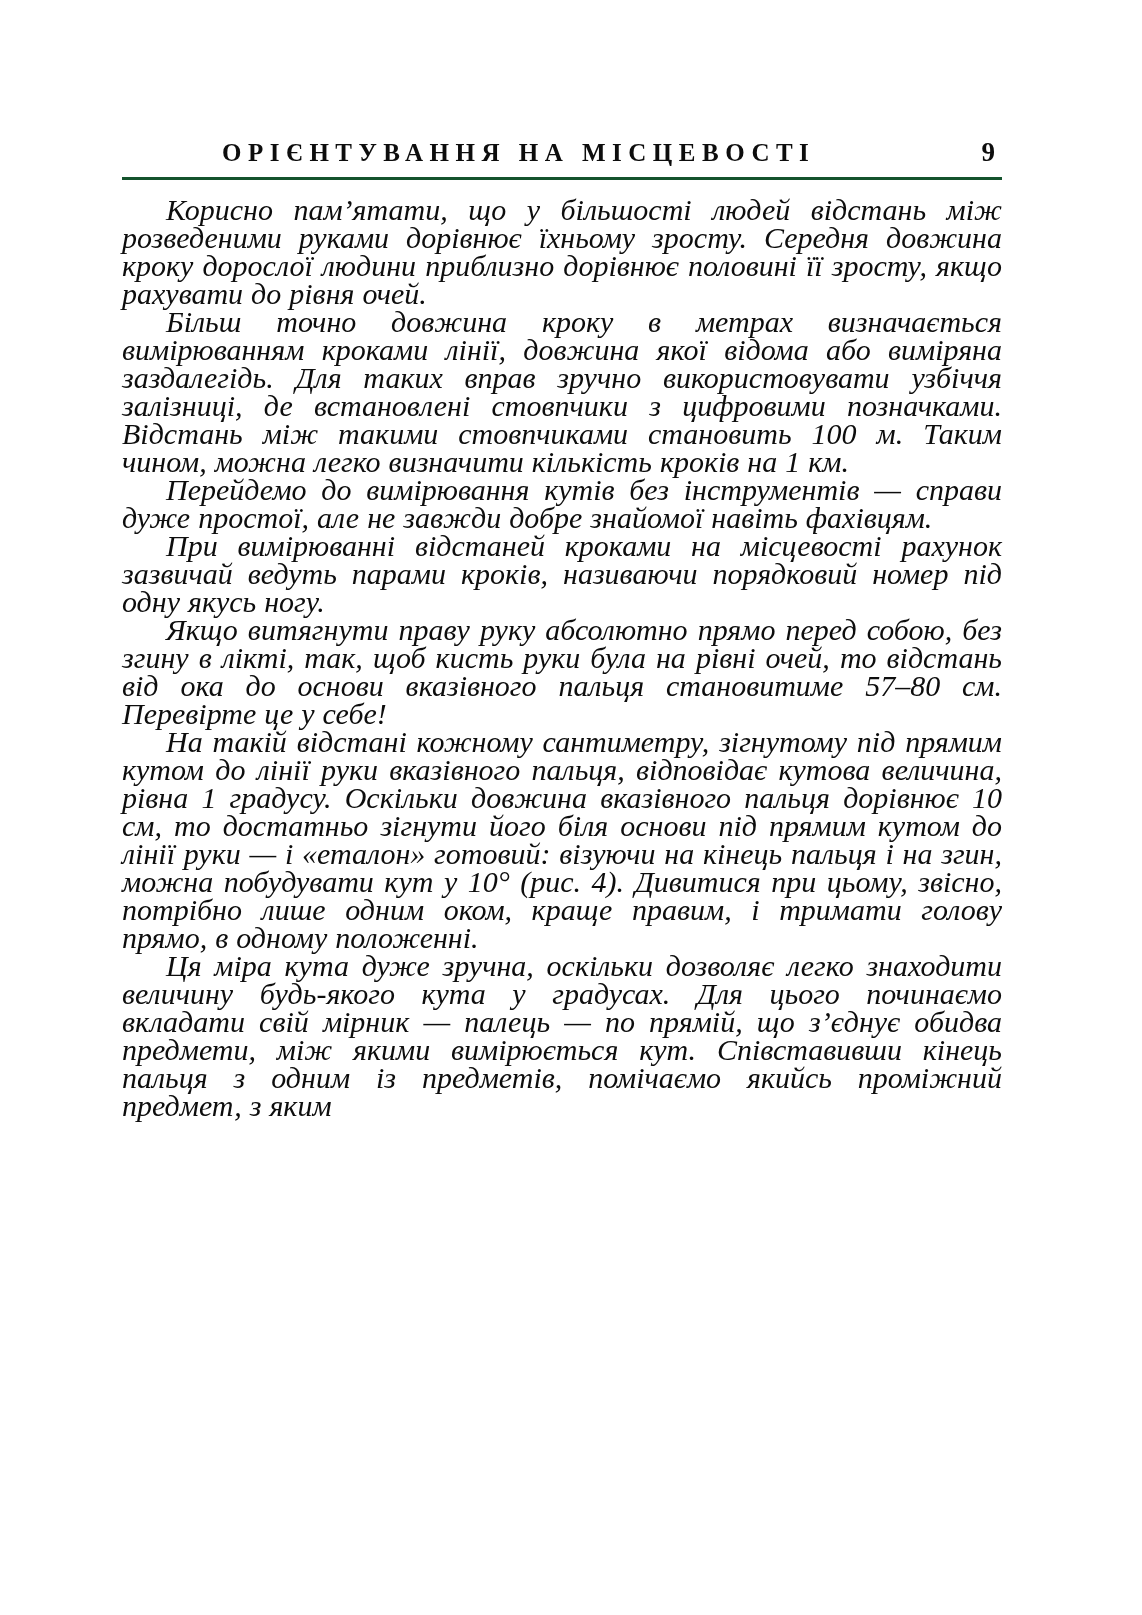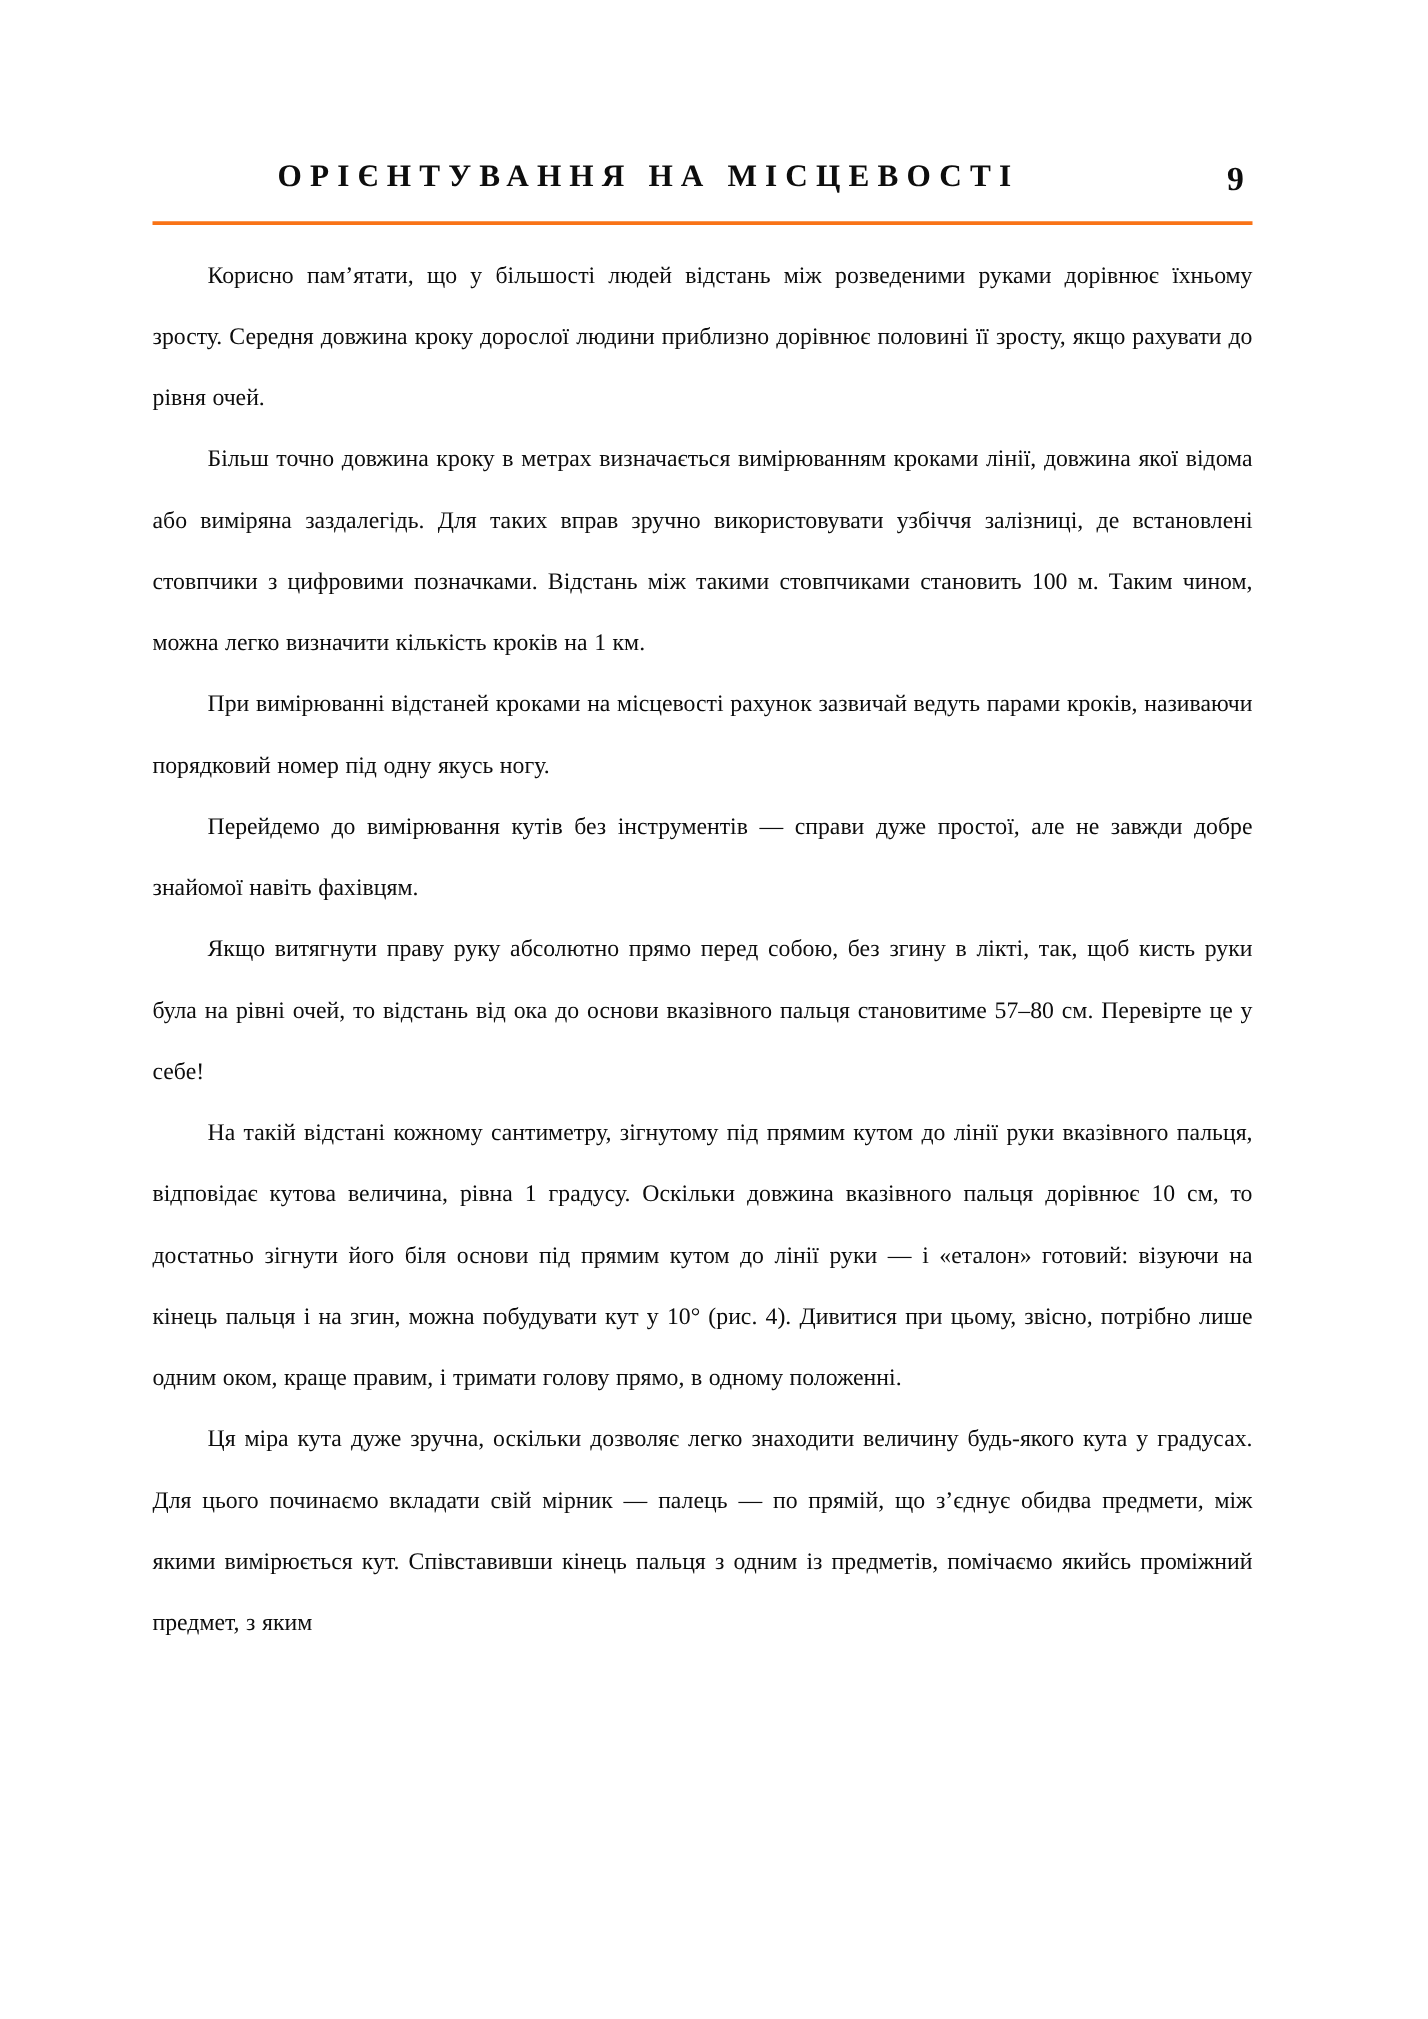--- a/index.html
+++ b/index.html
@@ -24,23 +24,23 @@
     box-sizing: border-box;
     padding: 0;
   }
   .header {
     position: absolute;
     left: 122px;
     top: 128px;
     width: 880px;
     height: 52px;
     box-sizing: border-box;
-    border-bottom: 3px solid #f97316;
+    border-bottom: 3px solid #14532d;
     display: flex;
-    align-items: flex-start;
+    align-items: center;
     justify-content: space-between;
   }
   .running-title {
     font-family: "Liberation Serif", "DejaVu Serif", serif;
     font-weight: bold;
     font-size: 25px;
     letter-spacing: 6.5px;
     white-space: nowrap;
     margin-left: 100px;
   }
@@ -51,44 +51,45 @@
     margin-right: 7px;
   }
   .body-text {
     position: absolute;
     left: 122px;
     top: 196px;
     width: 880px;
   }
   .body-text p {
     margin: 0;
-    font-size: 19px;
-    line-height: 49px;
+    font-size: 30px;
+    line-height: 28px;
     text-align: justify;
     text-indent: 44px;
     hyphens: manual;
     word-spacing: 0.5px;
+    font-style: italic;
   }
   .body-text p:last-child {
     text-align: justify;
   }
 </style>
 </head>
 <body>
 
 <div class="page">
 
   <div class="header">
     <div class="running-title">ОРІЄНТУВАННЯ НА МІСЦЕВОСТІ</div>
     <div class="page-number">9</div>
   </div>
 
   <div class="body-text">
     <p>Корисно пам’ятати, що у більшості людей відстань між розведеними руками дорівнює їхньому зросту. Середня довжина кроку дорослої людини приблизно дорівнює половині її зросту, якщо рахувати до рівня очей.</p>
     <p>Більш точно довжина кроку в метрах визначається вимірюванням кроками лінії, довжина якої відома або виміряна заздалегідь. Для таких вправ зручно використовувати узбіччя залізниці, де встановлені стовпчики з цифровими позначками. Відстань між такими стовпчиками становить 100 м. Таким чином, можна легко визначити кількість кроків на 1 км.</p>
+    <p>Перейдемо до вимірювання кутів без інструментів — справи дуже простої, але не завжди добре знайомої навіть фахівцям.</p>
     <p>При вимірюванні відстаней кроками на місцевості рахунок зазвичай ведуть парами кроків, називаючи порядковий номер під одну якусь ногу.</p>
-    <p>Перейдемо до вимірювання кутів без інструментів — справи дуже простої, але не завжди добре знайомої навіть фахівцям.</p>
     <p>Якщо витягнути праву руку абсолютно прямо перед собою, без згину в лікті, так, щоб кисть руки була на рівні очей, то відстань від ока до основи вказівного пальця становитиме 57–80 см. Перевірте це у себе!</p>
     <p>На такій відстані кожному сантиметру, зігнутому під прямим кутом до лінії руки вказівного пальця, відповідає кутова величина, рівна 1 градусу. Оскільки довжина вказівного пальця дорівнює 10 см, то достатньо зігнути його біля основи під прямим кутом до лінії руки — і «еталон» готовий: візуючи на кінець пальця і на згин, можна побудувати кут у 10° (рис. 4). Дивитися при цьому, звісно, потрібно лише одним оком, краще правим, і тримати голову прямо, в одному положенні.</p>
     <p>Ця міра кута дуже зручна, оскільки дозволяє легко знаходити величину будь-якого кута у градусах. Для цього починаємо вкладати свій мірник — палець — по прямій, що з’єднує обидва предмети, між якими вимірюється кут. Співставивши кінець пальця з одним із предметів, помічаємо якийсь проміжний предмет, з яким</p>
   </div>
 
 </div>
 
 </body></html>

